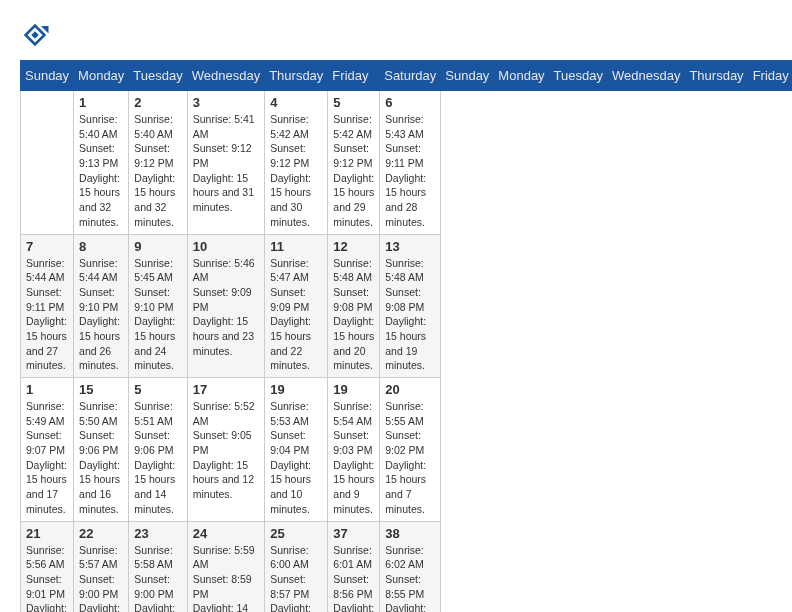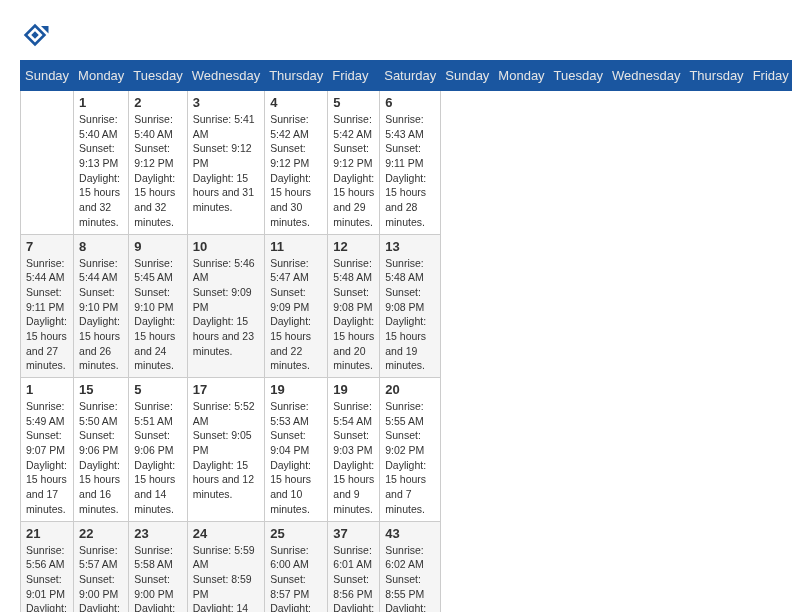--- a/index.html
+++ b/index.html
@@ -238,18 +238,18 @@
         </td>
         <td>
           <span class="day-number">25</span>
           <div class="day-info">Sunrise: 6:00 AM<br>Sunset: 8:57 PM<br>Daylight: 14 hours and 57 minutes.</div>
         </td>
         <td>
           <span class="day-number">37</span>
           <div class="day-info">Sunrise: 6:01 AM<br>Sunset: 8:56 PM<br>Daylight: 14 hours and 55 minutes.</div>
         </td>
         <td>
-          <span class="day-number">43</span>
+          <span class="day-number">38</span>
           <div class="day-info">Sunrise: 6:02 AM<br>Sunset: 8:55 PM<br>Daylight: 14 hours and 52 minutes.</div>
         </td>
       </tr>
     </tbody>
 </table>
 
 </body></html>

